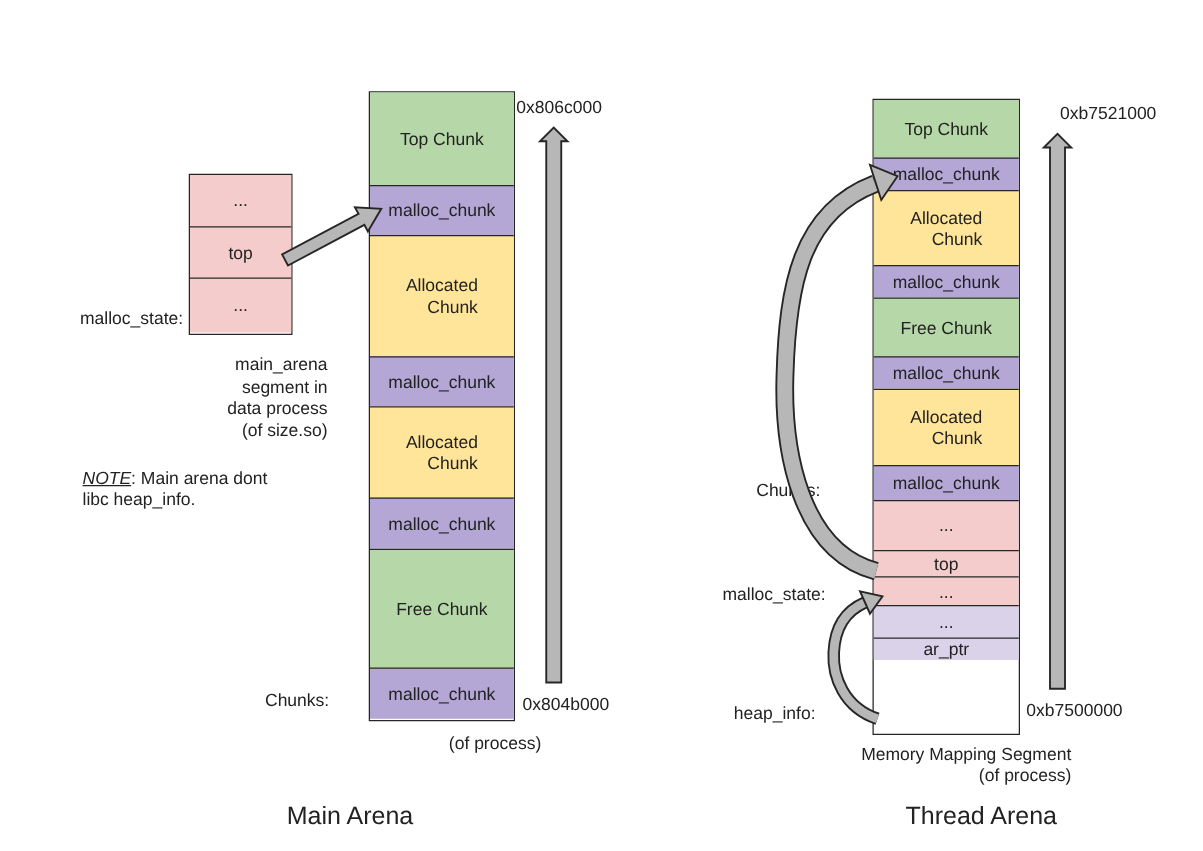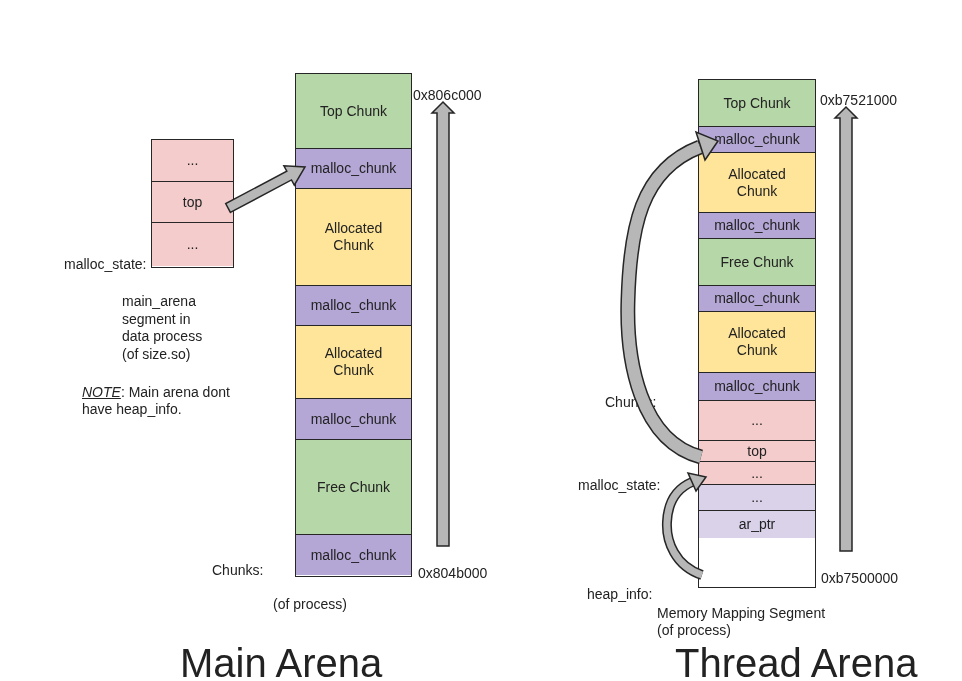--- a/index.html
+++ b/index.html
@@ -1,27 +1,27 @@
 <!DOCTYPE html>
 <html style="--green: #b6d7a8; --purple: #b4a7d6; --yellow: #ffe599; --pink: #f4cccc; --lavender: #d9d2e9; --outline: #262626;"><head>
 <meta charset="utf-8">
 <style>
   html, body { margin:0; padding:0; background:#ffffff; }
   body { width:962px; height:681px; position:relative; overflow:hidden;
          font-family:"Liberation Sans", sans-serif; color:#222222; }
   :root { --green:#b6d7a8; --purple:#b4a7d6; --yellow:#ffe599; --pink:#f4cccc; --lavender:#d9d2e9; --arrow:#b7b7b7; --outline:#262626; }
-  .abs { position:absolute;margin-top:10px; }
+  .abs { position:absolute; }
   .txt { font-size:14px; line-height:17px; white-space:nowrap; }
-  .center { text-align:left; }
-  .title { font-size:40px; line-height:32px; white-space:nowrap; }
+  .center { text-align:right; }
+  .title { font-size:20px; line-height:32px; white-space:nowrap; text-align:center; }
   .col { position:absolute; border:1.5px solid var(--outline); box-sizing:border-box; display:flex; flex-direction:column; }
   .blk { box-sizing:border-box; border-top:1.5px solid var(--outline); display:flex; align-items:center; justify-content:center;
          text-align:center; font-size:14px; line-height:17px; white-space:pre-line; flex:none; }
   .blk:first-child { border-top:none; }
-  .g { background:var(--green); } .p { background:var(--purple); } .y { background:var(--yellow); }
+  .g { background:var(--green); } .p { background:var(--purple); } .y { background:var(--yellow);text-align:right; }
   .k { background:var(--pink); } .l { background:var(--lavender); }
   svg.overlay { position:absolute; left:0; top:0; pointer-events:none; }
   .note-u { text-decoration:underline; font-style:italic; }
 </style>
 </head>
 <body>
 
 <div class="col" style="left:151px;top:139px;width:83px;height:129px;">
   <div class="blk k" style="height:41px">...</div>
   <div class="blk k" style="height:41px">top</div>
@@ -29,23 +29,23 @@
 </div>
 <div class="abs txt" style="left:64px;top:246px">malloc_state:</div>
 
 <div class="abs txt center" style="left:122px;top:283px;width:140px;line-height:17.5px">
   <div>main_arena</div>
   <div>segment in</div>
   <div>data process</div>
   <div>(of size.so)</div>
 </div>
 
-<div class="abs txt" style="left:82px;top:374px;line-height:17px">
+<div class="abs txt" style="left:66px;top:374px;line-height:17px">
   <div><span class="note-u">NOTE</span><span>: Main arena dont</span></div>
-  <div>have heap_info.</div>
+  <div>libc heap_info.</div>
 </div>
 
 <div class="col" style="left:295px;top:73px;width:117px;height:504px;">
   <div class="blk g" style="height:74px">Top Chunk</div>
   <div class="blk p" style="height:40px">malloc_chunk</div>
   <div class="blk y" style="height:97px">Allocated
 Chunk</div>
   <div class="blk p" style="height:40px">malloc_chunk</div>
   <div class="blk y" style="height:73px">Allocated
 Chunk</div>
@@ -71,28 +71,28 @@
   <div class="blk p" style="height:26px">malloc_chunk</div>
   <div class="blk g" style="height:47px">Free Chunk</div>
   <div class="blk p" style="height:26px">malloc_chunk</div>
   <div class="blk y" style="height:61px">Allocated
 Chunk</div>
   <div class="blk p" style="height:28px">malloc_chunk</div>
   <div class="blk k" style="height:40px">...</div>
   <div class="blk k" style="height:21px">top</div>
   <div class="blk k" style="height:23px">...</div>
   <div class="blk l" style="height:26px">...</div>
-  <div class="blk l" style="height:28px">ar_ptr</div>
+  <div class="blk l" style="height:18px">ar_ptr</div>
 </div>
 
-<div class="abs txt" style="left:820px;top:82px">0xb7521000</div>
+<div class="abs txt" style="left:848px;top:82px">0xb7521000</div>
 <div class="abs txt" style="left:821px;top:560px">0xb7500000</div>
 <div class="abs txt" style="left:605px;top:384px">Chunks:</div>
 <div class="abs txt" style="left:578px;top:467px">malloc_state:</div>
-<div class="abs txt" style="left:587px;top:576px">heap_info:</div>
+<div class="abs txt" style="left:587px;top:562px">heap_info:</div>
 
 <div class="abs txt center" style="left:657px;top:595px;width:200px">
   <div>Memory Mapping Segment</div>
   <div>(of process)</div>
 </div>
 <div class="abs title" style="left:675px;top:637px;width:220px">Thread Arena</div>
 
 <svg class="overlay" width="962" height="681" viewBox="0 0 962 681">
 
   <path d="M437,546 L437,113 L432,113 L443,102 L454,113 L449,113 L449,546 Z" fill="#b7b7b7" stroke="#262626" stroke-width="1.5" stroke-linejoin="miter"></path>

